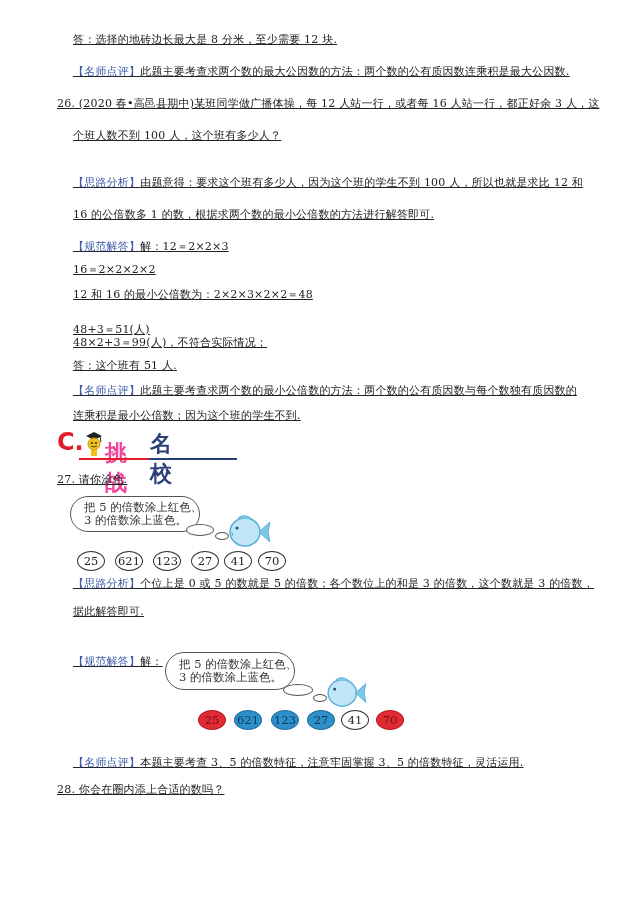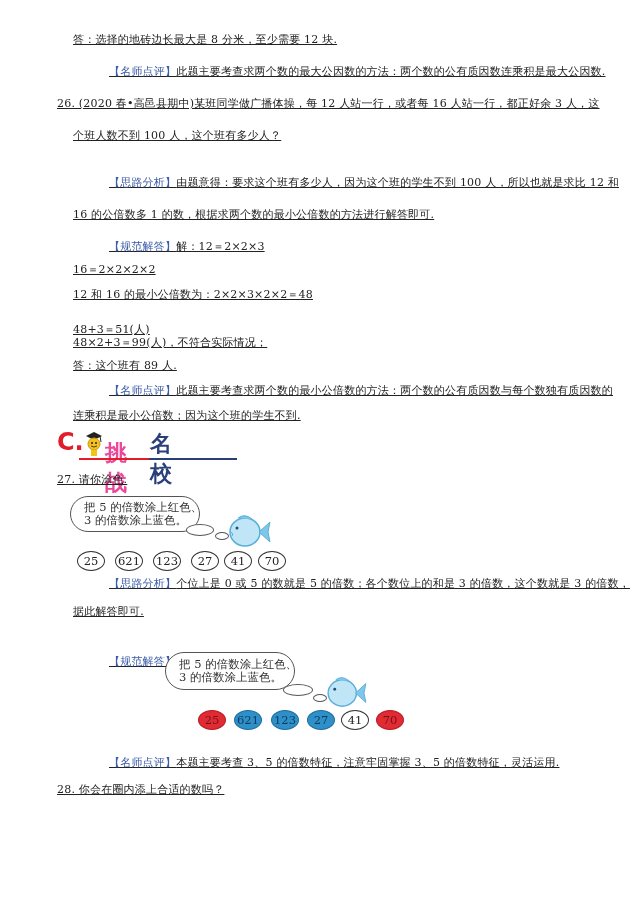--- a/index.html
+++ b/index.html
@@ -1,19 +1,19 @@
 <!DOCTYPE html>
 <html><head>
 <meta charset="utf-8">
 <style>
   html, body { margin: 0; padding: 0; background: #ffffff; }
   body { width: 640px; height: 905px; position: relative; overflow: hidden;
          font-family: "DejaVu Serif", "Liberation Serif", serif; color: #222; }
   .line { position: absolute; font-size: 11px; line-height: 16px; white-space: nowrap; letter-spacing: 0.2px; text-decoration: underline; }
-  .tag { color: #3b5ba8; margin-left: 36px; }
+  .tag { color: #3b5ba8; }
   .heading { position: absolute; left: 57px; top: 428px; height: 34px; }
   .heading .c { position: absolute; left: 0; top: 0; font-family: "DejaVu Sans", sans-serif; font-weight: bold; color: #e11d2a; font-size: 24px; }
   .heading .t1 { position: absolute; left: 48px; top: 10px; font-weight: bold; color: #ec4899; font-size: 22px; }
   .heading .t2 { position: absolute; left: 93px; top: 1px; font-weight: bold; color: #2a3f7a; font-size: 22px; font-family: Liberation Mono, monospace; }
   .heading .u1 { position: absolute; left: 22px; top: 30px; width: 70px; height: 2px; background: #e11d2a; }
   .heading .u2 { position: absolute; left: 92px; top: 30px; width: 88px; height: 2px; background: #2a3f7a; }
   .figure { position: absolute; }
   .cloud { position: absolute; background: #fff; border: 1.2px solid #555; border-radius: 40px; }
   .cloud-text { position: absolute; font-size: 11.5px; line-height: 13px; color: #333; white-space: nowrap; }
   .puff { position: absolute; background: #fff; border: 1.2px solid #555; border-radius: 50%; }
@@ -40,21 +40,21 @@
   </div>
   <div class="line" style="left:73px;top:207px">16 的公倍数多 1 的数，根据求两个数的最小公倍数的方法进行解答即可.</div>
 
   <div class="line" style="left:73px;top:239px">
     <span class="tag">【规范解答】</span><span>解：12＝2×2×3</span>
   </div>
   <div class="line" style="left:73px;top:262px">16＝2×2×2×2</div>
   <div class="line" style="left:73px;top:287px">12 和 16 的最小公倍数为：2×2×3×2×2＝48</div>
   <div class="line" style="left:73px;top:322px">48+3＝51(人)</div>
   <div class="line" style="left:73px;top:335px">48×2+3＝99(人)，不符合实际情况；</div>
-  <div class="line" style="left:73px;top:358px">答：这个班有 89 人.</div>
+  <div class="line" style="left:73px;top:358px">答：这个班有 51 人.</div>
 
   <div class="line" style="left:73px;top:383px">
     <span class="tag">【名师点评】</span><span>此题主要考查求两个数的最小公倍数的方法：两个数的公有质因数与每个数独有质因数的</span>
   </div>
   <div class="line" style="left:73px;top:408px">连乘积是最小公倍数；因为这个班的学生不到.</div>
 
   <div class="heading">
     <span class="c">C.</span>
     <svg style="position:absolute;left:27px;top:2px" width="20" height="28" viewBox="0 0 20 28">
       <polygon points="2,6 10,2 18,6 10,10" fill="#222"></polygon>

